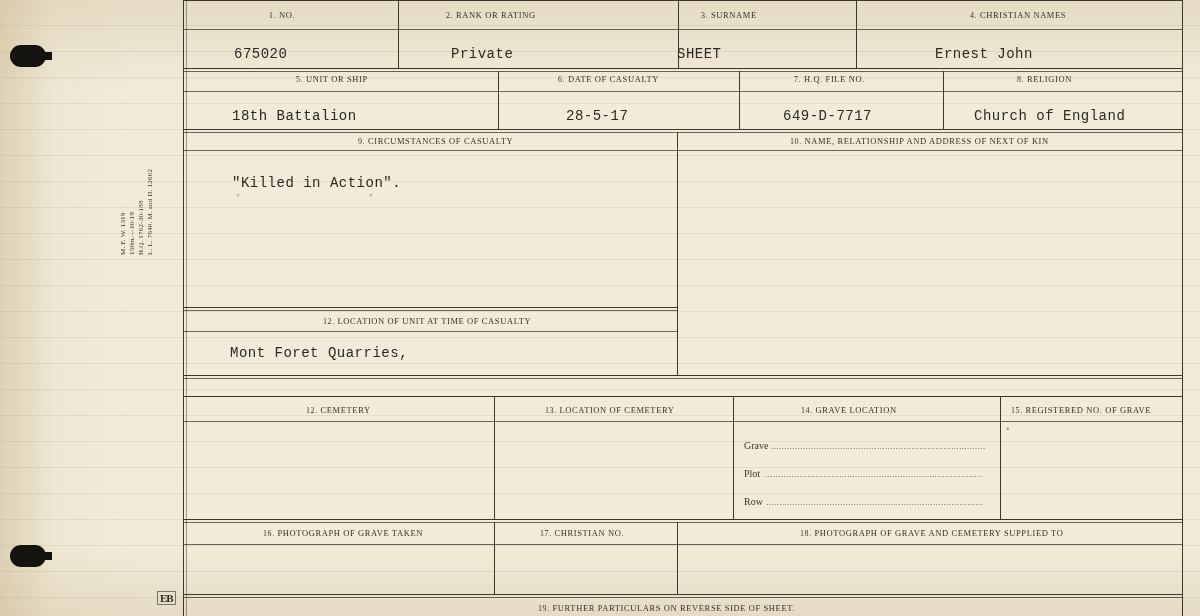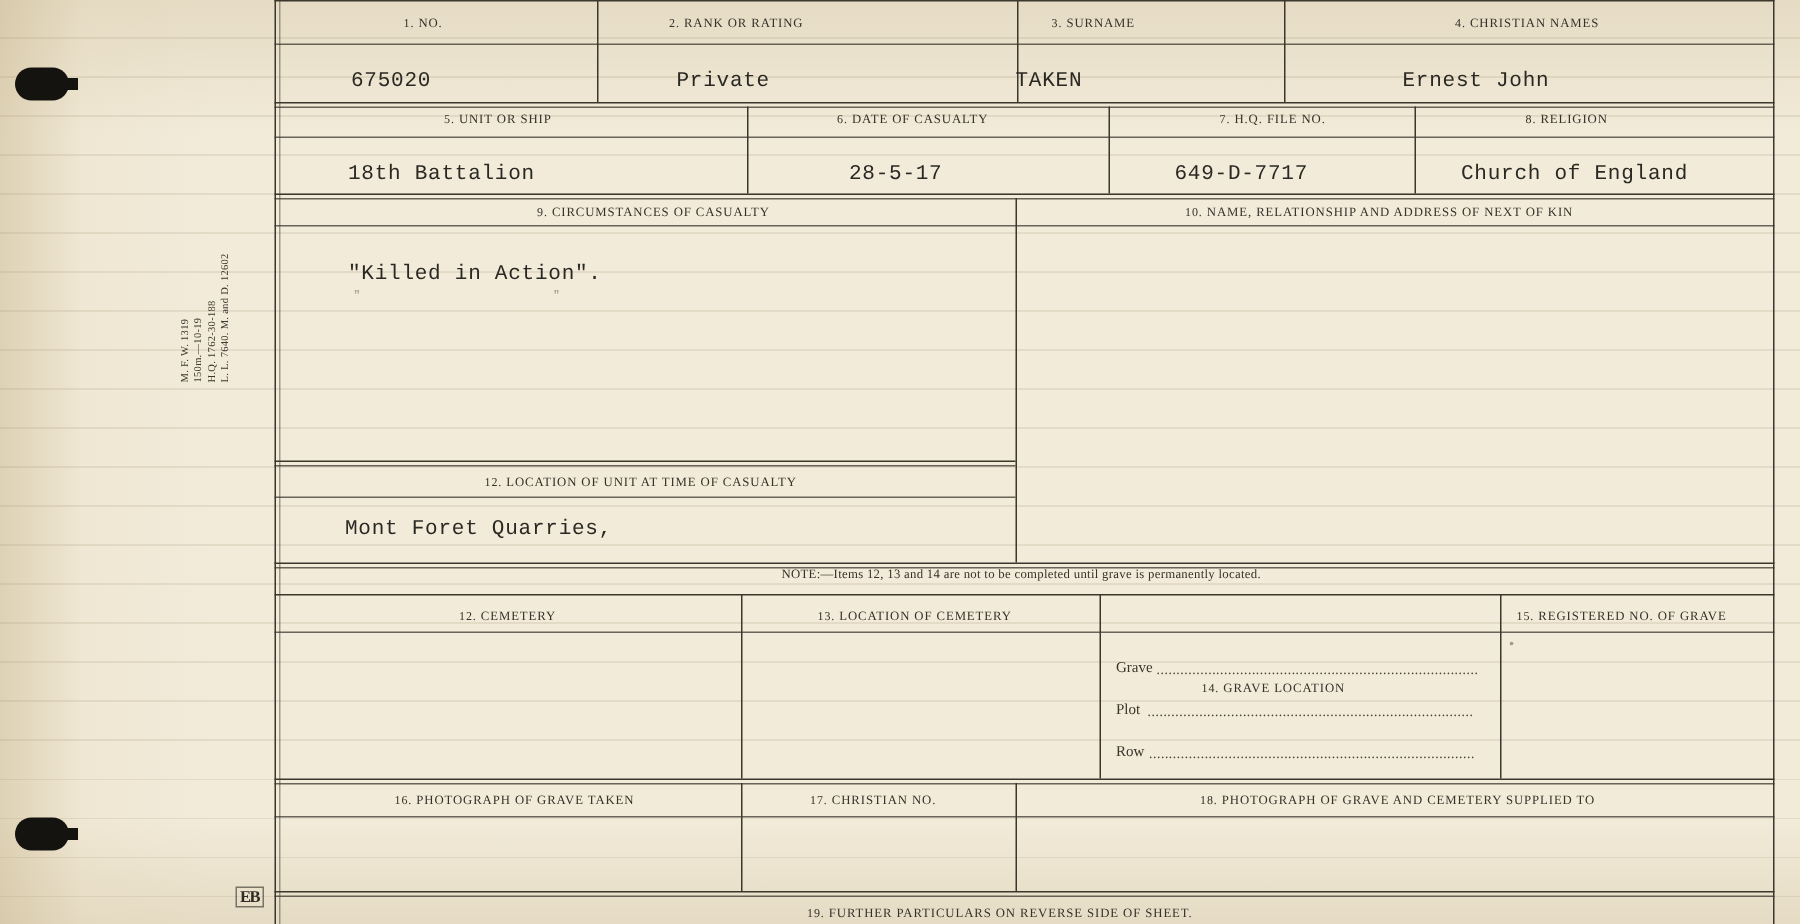--- a/index.html
+++ b/index.html
@@ -218,40 +218,40 @@
       <span class="num">3.</span>
       <span>SURNAME</span>
     </div>
     <div class="hdr" style="left:787px;top:10px;">
       <span class="num">4.</span>
       <span>CHRISTIAN NAMES</span>
     </div>
 
     <div class="entry" style="left:51px;top:46px;">675020</div>
     <div class="entry" style="left:268px;top:46px;">Private</div>
-    <div class="entry" style="left:494px;top:46px;">TAKEN</div>
+    <div class="entry" style="left:494px;top:46px;">SHEET</div>
     <div class="entry" style="left:740px;top:46px;margin-left:12px;">Ernest John</div>
 
     <div class="hline thin" style="left:0;top:91px;width:1000px;"></div>
     <div class="hline" style="left:0;top:129px;width:1000px;"></div>
     <div class="hline thin" style="left:0;top:132px;width:1000px;"></div>
 
     <div class="vline" style="left:315px;top:71px;height:58px;"></div>
     <div class="vline" style="left:556px;top:71px;height:58px;"></div>
     <div class="vline" style="left:760px;top:71px;height:58px;"></div>
 
     <div class="hdr" style="left:113px;top:74px;">
       <span class="num">5.</span>
       <span>UNIT OR SHIP</span>
     </div>
     <div class="hdr" style="left:375px;top:74px;">
       <span class="num">6.</span>
       <span>DATE OF CASUALTY</span>
     </div>
-    <div class="hdr" style="left:630px;top:74px;text-align:right;">
+    <div class="hdr" style="left:611px;top:74px;text-align:right;">
       <span class="num">7.</span>
       <span>H.Q. FILE NO.</span>
     </div>
     <div class="hdr" style="left:834px;top:74px;">
       <span class="num">8.</span>
       <span>RELIGION</span>
     </div>
 
     <div class="entry" style="left:49px;top:108px;">18th Battalion</div>
     <div class="entry" style="left:383px;top:108px;">28-5-17</div>
@@ -280,40 +280,39 @@
 
     <div class="hdr" style="left:140px;top:316px;">
       <span class="num">12.</span>
       <span>LOCATION OF UNIT AT TIME OF CASUALTY</span>
     </div>
     <div class="entry" style="left:47px;top:345px;">Mont Foret Quarries,</div>
 
     <div class="hline" style="left:0;top:375px;width:1000px;"></div>
     <div class="hline thin" style="left:0;top:378px;width:1000px;"></div>
 
-    <div class="note" style="left:338px;top:377px;">NOTE:—Items 12, 13 and 14 are not to be completed until grave is permanently located.</div>
 
     <div class="hline" style="left:0;top:396px;width:1000px;"></div>
     <div class="hline thin" style="left:0;top:421px;width:1000px;"></div>
     <div class="hline" style="left:0;top:519px;width:1000px;"></div>
     <div class="hline thin" style="left:0;top:522px;width:1000px;"></div>
 
     <div class="vline" style="left:311px;top:396px;height:123px;"></div>
     <div class="vline" style="left:550px;top:396px;height:123px;"></div>
     <div class="vline" style="left:817px;top:396px;height:123px;"></div>
 
     <div class="hdr" style="left:123px;top:405px;">
       <span class="num">12.</span>
       <span>CEMETERY</span>
     </div>
     <div class="hdr" style="left:362px;top:405px;">
       <span class="num">13.</span>
       <span>LOCATION OF CEMETERY</span>
     </div>
-    <div class="hdr" style="left:618px;top:405px;margin-top:48px;">
+    <div class="hdr" style="left:618px;top:405px;">
       <span class="num">14.</span>
       <span>GRAVE LOCATION</span>
     </div>
     <div class="hdr" style="left:828px;top:405px;">
       <span class="num">15.</span>
       <span>REGISTERED NO. OF GRAVE</span>
     </div>
 
     <div class="dotlabel" style="left:561px;top:440px;">Grave</div>
     <div class="dotline" style="left:588px;top:441px;width:215px;overflow:hidden;">..................................................................................</div>

